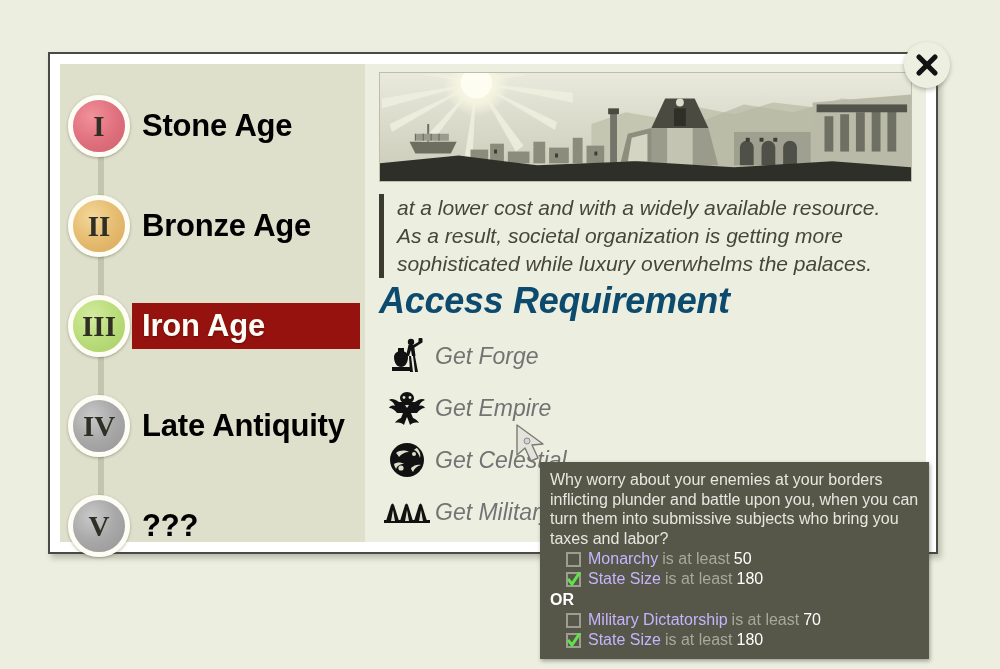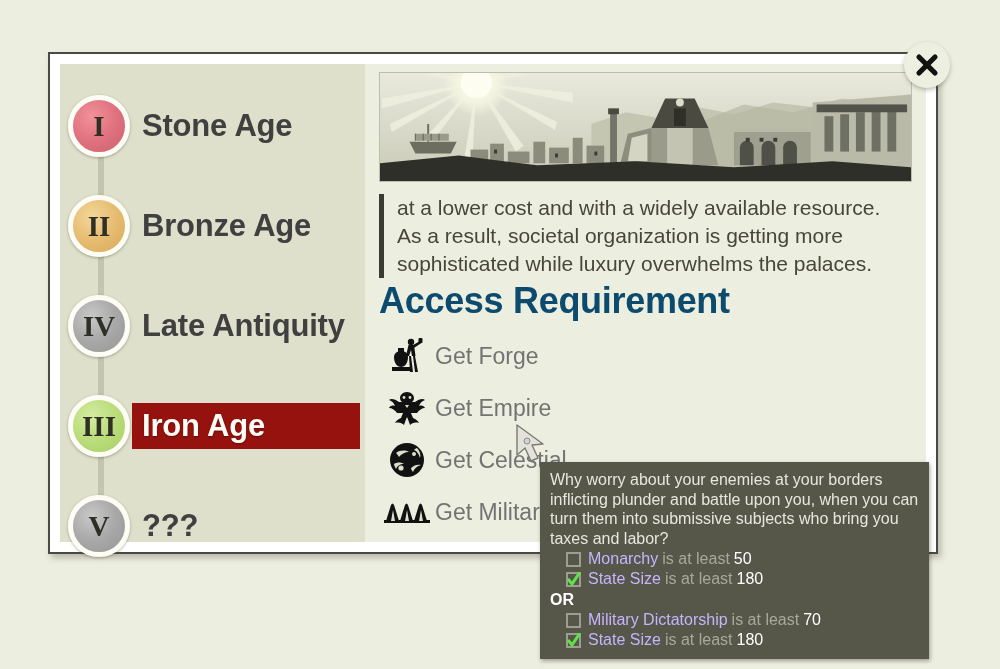--- a/index.html
+++ b/index.html
@@ -56,40 +56,40 @@
   .badge.c-gold{background:radial-gradient(circle at 36% 32%, #f3d79a 0%, #e6bd72 48%, #d9a859 100%);}
   .badge.c-green{background:radial-gradient(circle at 36% 32%, #d3eca0 0%, #bbdd7c 48%, #a8ce66 100%);}
   .badge.c-gray{background:radial-gradient(circle at 36% 32%, #c9c9c9 0%, #a9a9a9 48%, #959595 100%);}
 
   .connector{
     position:absolute;left:38px;width:6px;background:#c3c5ae;
     z-index:1;
   }
 
   .age-label{
-    font-size:31px;font-weight:700;color:#404040;
+    font-size:31px;font-weight:700;color:#000000;
     letter-spacing:-.2px;
     white-space:nowrap;
     padding-left:4px;
     position:relative;z-index:2;
   }
   .age-row.current .label-bar{
     position:absolute;left:72px;right:5px;top:27px;height:46px;
     background:#96120f;
     z-index:1;
   }
   .age-row.current .age-label{
     color:#fffdf6;
     text-shadow:0 1px 2px rgba(0,0,0,.35);
     z-index:2;
   }
 
   
   #main{
-    flex:1 1 auto;position:relative;padding:8px 14px 0 14px;
+    flex:1 1 auto;position:relative;padding:8px 14px 0 14px;font-style:italic;
   }
   #hero{
     width:100%;height:110px;position:relative;overflow:hidden;
     background:#cfd0bd;
     border:1px solid #bcbdab;
     box-sizing:border-box;
   }
   #hero svg{display:block;width:100%;height:100%;}
 
   #desc{
@@ -182,33 +182,33 @@
           <div class="age-label">Stone Age</div>
         </div>
 
         <div class="age-row">
           <div class="badge-wrap">
             <div class="badge c-gold">II</div>
           </div>
           <div class="age-label">Bronze Age</div>
         </div>
 
-        <div class="age-row">
-          <div class="badge-wrap">
-            <div class="badge c-gray">IV</div>
-          </div>
-          <div class="age-label">Late Antiquity</div>
-        </div>
-
         <div class="age-row current">
           <div class="label-bar"></div>
           <div class="badge-wrap">
             <div class="badge c-green">III</div>
           </div>
           <div class="age-label">Iron Age</div>
+        </div>
+
+        <div class="age-row">
+          <div class="badge-wrap">
+            <div class="badge c-gray">IV</div>
+          </div>
+          <div class="age-label">Late Antiquity</div>
         </div>
 
         <div class="age-row">
           <div class="badge-wrap">
             <div class="badge c-gray">V</div>
           </div>
           <div class="age-label">???</div>
         </div>
 
       </div>

